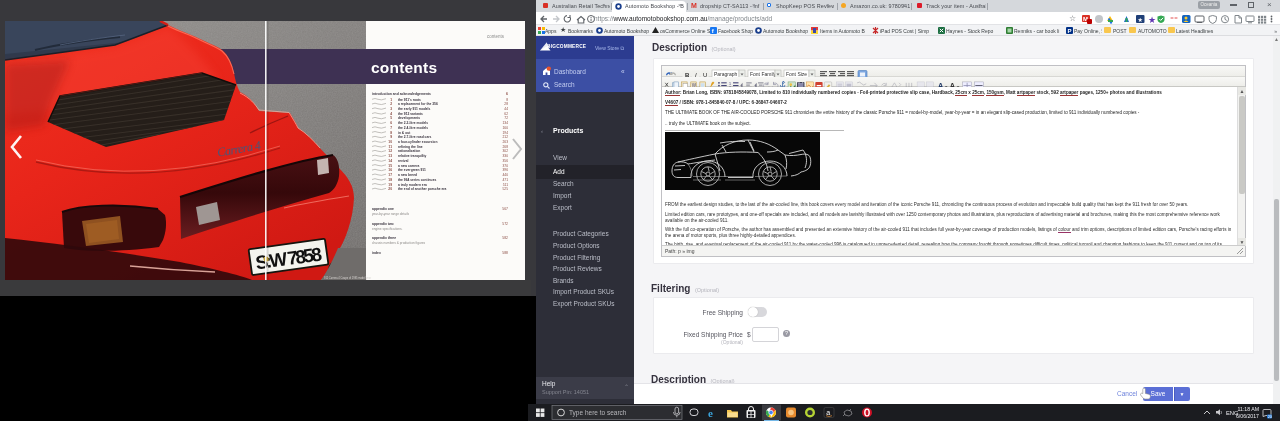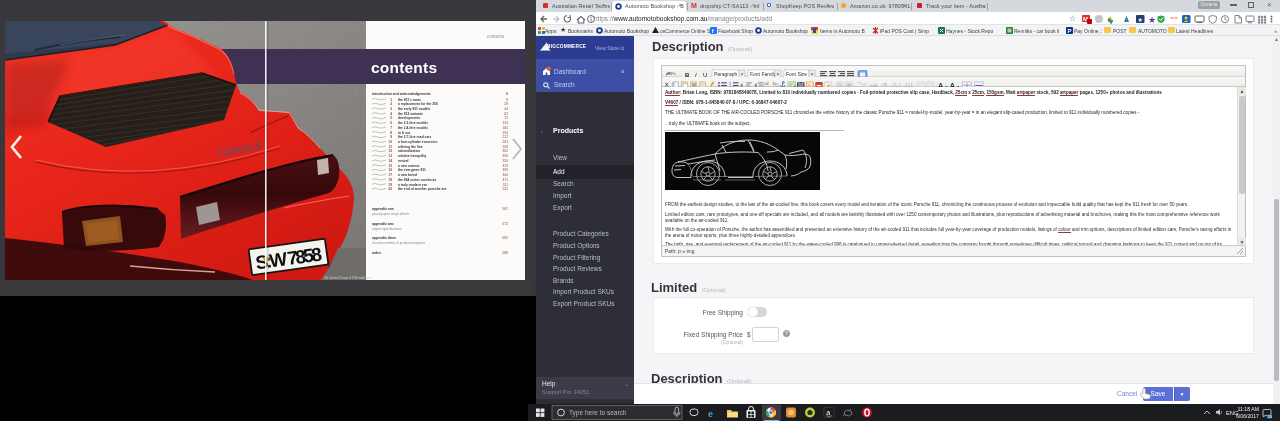--- a/index.html
+++ b/index.html
@@ -14,21 +14,21 @@
 #bookm{position:absolute;left:0;top:25px;width:744px;height:11px;background:#f2f3f5;border-bottom:1px solid #dcdde0;font-size:6px;color:#3c4043;white-space:nowrap}
 .bi{position:absolute;top:2.5px;font-size:5px;color:#3c4043;white-space:nowrap}
 .fav{position:absolute;width:5px;height:5px;border-radius:1px}
 #side{position:absolute;left:0;top:92px;width:98px;height:312px;background:#2d2e38}
 #sideblue1{position:absolute;left:0;top:36px;width:98px;height:23px;background:#2c3c90}
 #sideblue2{position:absolute;left:0;top:59px;width:98px;height:33px;background:#3c4fa4}
 .snav{position:absolute;left:17px;font-size:6.5px;color:#bcbfc9}
 #main{position:absolute;left:98px;top:36px;width:639px;height:368px;background:#f5f5f7}
 #rsb{position:absolute;left:737px;top:36px;width:7px;height:368px;background:#f0f1f2}
 #taskbar{position:absolute;left:528px;top:404px;width:752px;height:17px;background:#1b1c20}
-.h2{font-weight:bold;color:#35323e;font-size:13px}
+.h2{font-weight:bold;color:#35323e;font-size:10px}
 .opt{font-weight:normal;color:#b4b4bc;font-size:5.5px}
 .card{position:absolute;background:#fff;border:1px solid #ebebee;border-radius:1px}
 </style></head>
 <body>
 <div id="overlay">
   <div id="frame"></div>
   <svg id="photo" style="position:absolute;left:5px;top:21px" width="520" height="259" viewBox="5 21 520 259">
   <defs>
     <linearGradient id="asph" x1="0" y1="0" x2="1" y2="0.6">
       <stop offset="0" stop-color="#969491"></stop>
@@ -657,21 +657,21 @@
         <div style="position:absolute;top:0;left:0;width:8px;height:8px;background:#e8e8e4;font-size:5px;text-align:center;line-height:8px;color:#555">▲</div>
         <div style="position:absolute;top:9px;left:1px;width:6px;height:98px;background:#c9c9c5;border-radius:2px"></div>
         <div style="position:absolute;bottom:0;left:0;width:8px;height:8px;background:#e8e8e4;font-size:5px;text-align:center;line-height:8px;color:#555">▼</div>
       </div>
       <div style="position:absolute;left:0;bottom:0;width:583px;height:11px;background:#f4f4f2;border-top:1px solid #ccc;font-size:5px;color:#444;padding:2px 0 0 3px">Path: p » img
         <svg style="position:absolute;right:1px;bottom:1px" width="8" height="8">
             <path d="M7,1 L1,7 M7,4 L4,7 M7,7 L7,7" stroke="#999" stroke-width="1"></path>
           </svg>
       </div>
     </div>
-    <div style="position:absolute;left:17px;top:242px"><span class="h2">Limited</span> <span class="opt">(Optional)</span></div>
+    <div style="position:absolute;left:17px;top:242px"><span class="h2">Filtering</span> <span class="opt">(Optional)</span></div>
     <div class="card" style="left:19px;top:261px;width:601px;height:57px">
       <div style="position:absolute;left:0;top:11px;width:89px;text-align:right;font-size:6.5px;color:#55555e">Free Shipping</div>
       <div style="position:absolute;left:94px;top:9px;width:19px;height:10px;background:#d8d8dc;border-radius:5px"></div>
       <div style="position:absolute;left:94px;top:9px;width:10px;height:10px;background:#fff;border-radius:5px;box-shadow:0 0 1px #999"></div>
       <div style="position:absolute;left:0;top:33px;width:89px;text-align:right;font-size:6.5px;color:#55555e">Fixed Shipping Price</div>
       <div style="position:absolute;left:0;top:41px;width:89px;text-align:right;font-size:5px;color:#b4b4bc">(Optional)</div>
       <div style="position:absolute;left:93px;top:33px;font-size:6.5px;color:#55555e">$</div>
       <div style="position:absolute;left:98px;top:29px;width:27px;height:15px;background:#fff;border:1px solid #d4d4d8;border-radius:2px"></div>
       <div style="position:absolute;left:129px;top:32px;width:7px;height:7px;background:#9a9aa4;border-radius:4px;color:#fff;font-size:5.5px;text-align:center;line-height:7px">?</div>
     </div>

